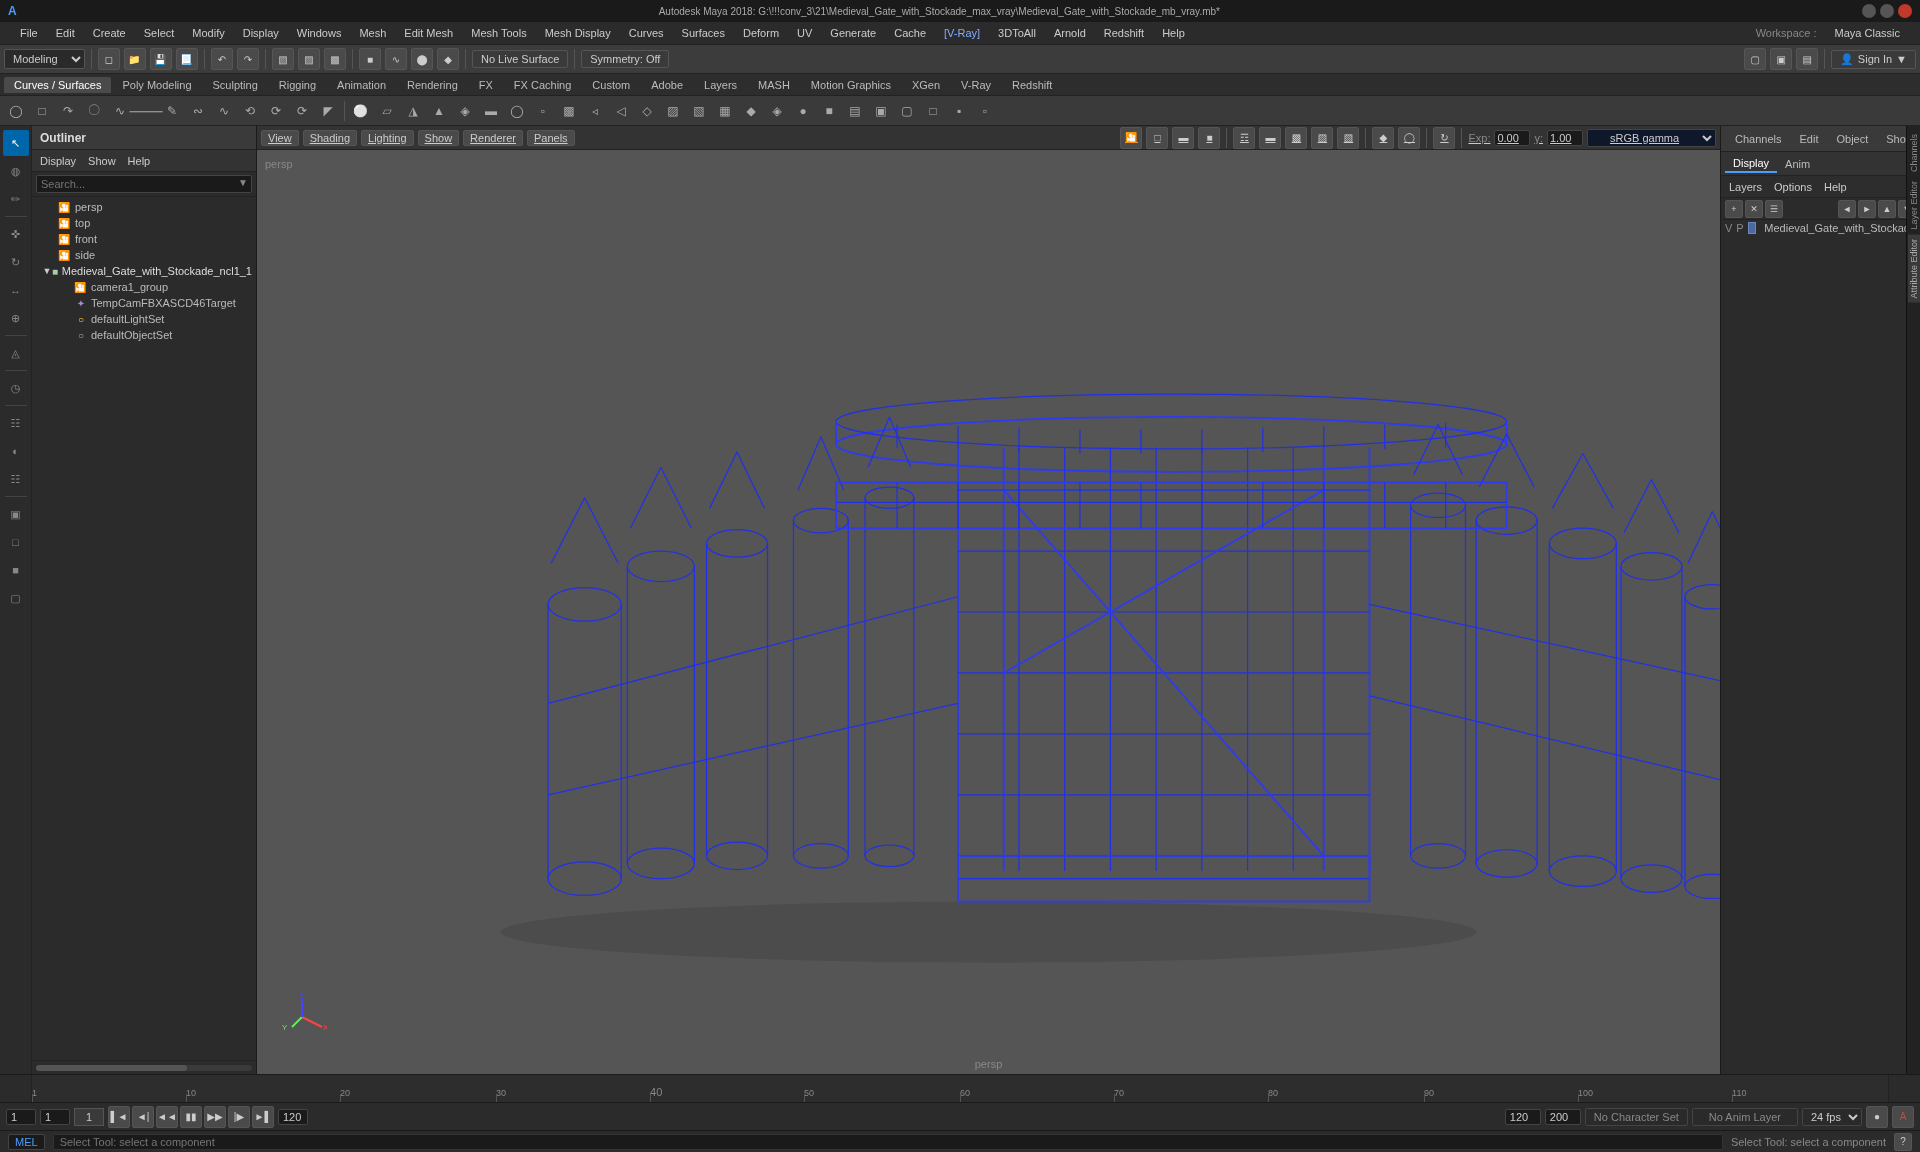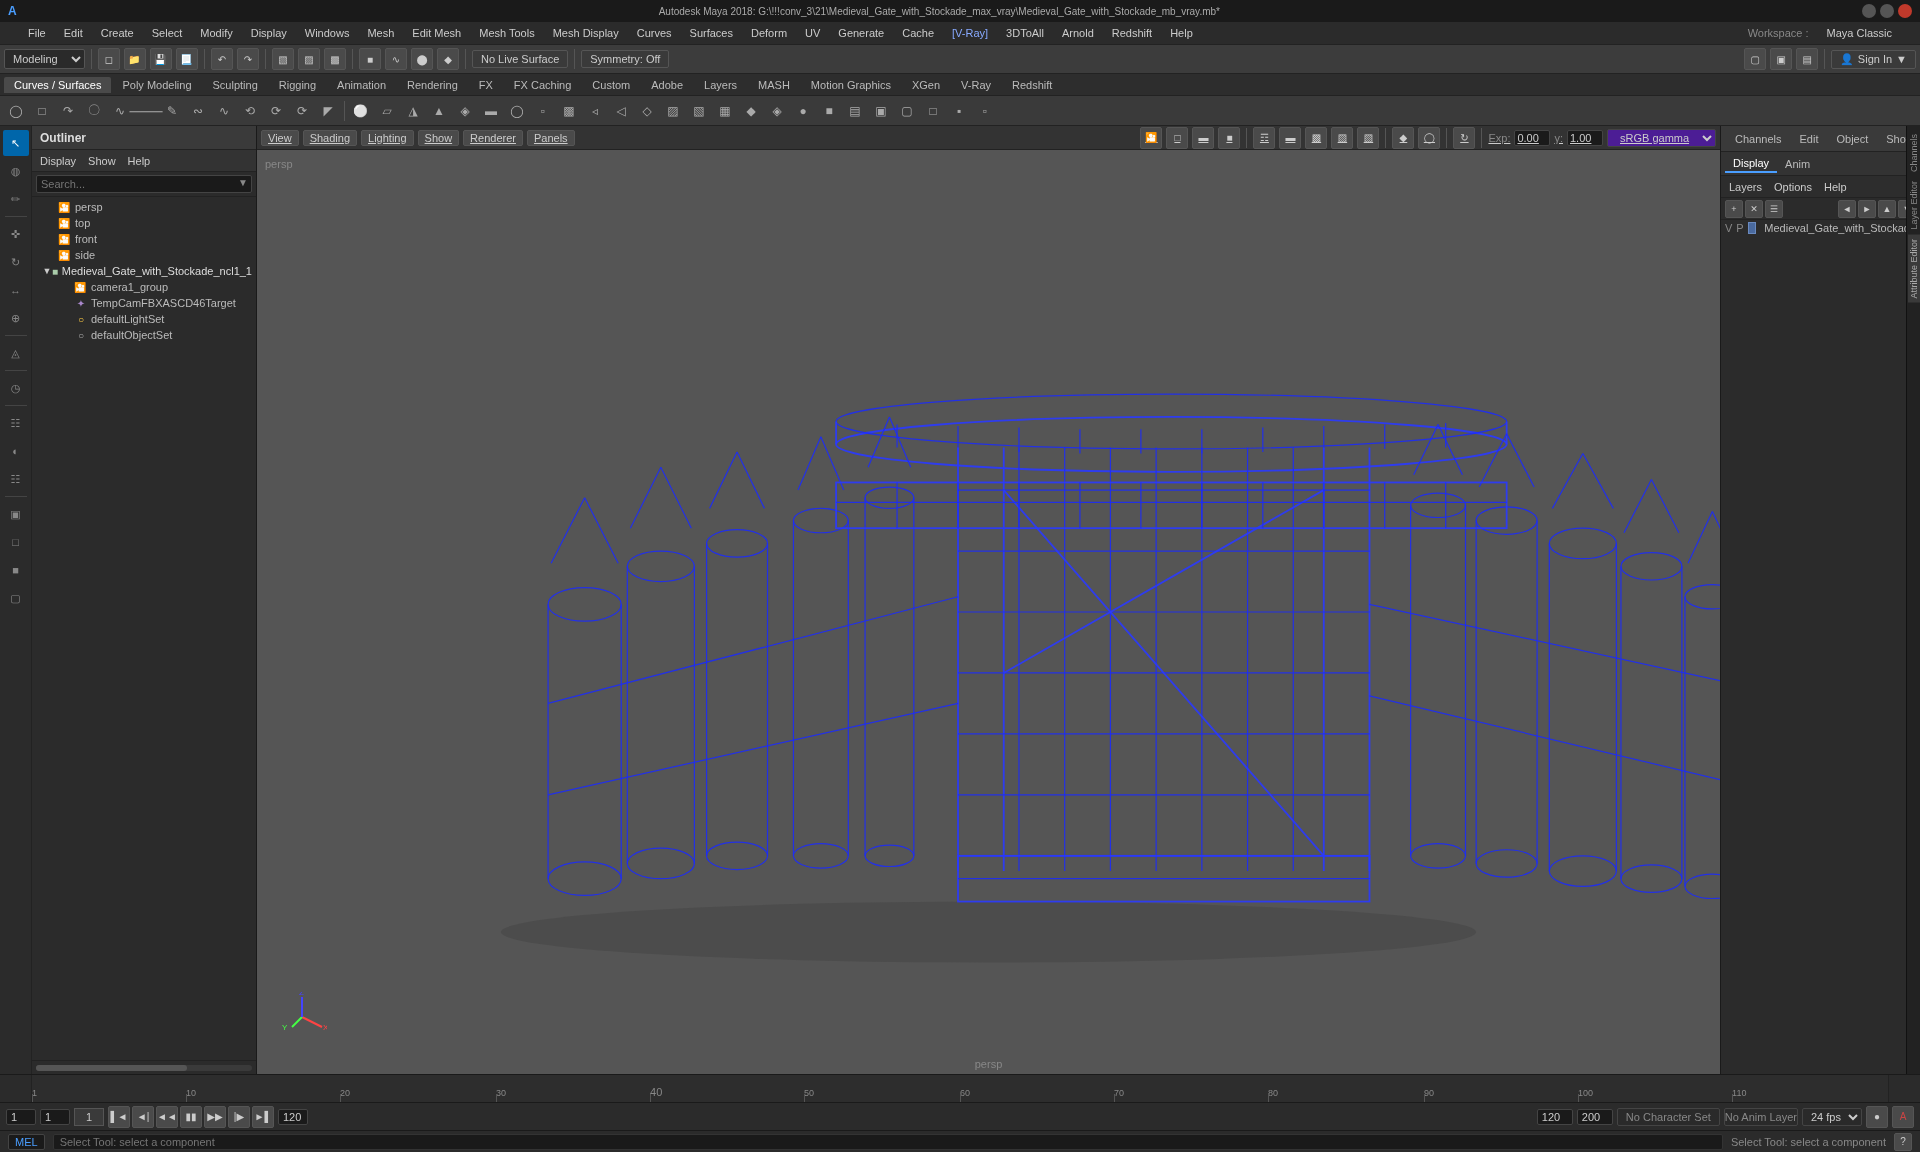--- a/index.html
+++ b/index.html
@@ -14,21 +14,21 @@
     #titlebar .title { flex: 1; text-align: center; }
     #titlebar .win-controls { display: flex; gap: 4px; }
     #titlebar .win-btn { width: 14px; height: 14px; border-radius: 50%; display: inline-block; cursor: pointer; }
     #titlebar .win-btn.min { background: #555; }
     #titlebar .win-btn.max { background: #555; }
     #titlebar .win-btn.close { background: #c0392b; }
 
     
     #menubar {
       width: 100%; height: 22px; background: #2b2b2b;
-      display: flex; align-items: center; padding: 0 20px; gap: 2px;
+      display: flex; align-items: center; padding: 0 12px; gap: 2px;
     }
     .menu-item {
       padding: 2px 8px; color: #ccc; cursor: pointer; font-size: 11px;
       border-radius: 2px;
     }
 
     
     #toolbar1 {
       width: 100%; height: 30px; background: #3c3c3c;
       display: flex; align-items: center; padding: 0 4px; gap: 4px;
@@ -509,21 +509,21 @@
       <div class="tb-btn">◆</div>
       <div class="tb-btn">◯</div>
       <div class="toolbar-sep"></div>
       <div class="tb-btn">↻</div>
       <div class="toolbar-sep"></div>
 
       <span style="color:#888;font-size:11px;">Exp:</span>
       <input type="text" value="0.00" style="width: 36px; background: rgb(26, 26, 26); border: 1px solid rgb(68, 68, 68); color: rgb(204, 204, 204); padding: 1px 2px; font-size: 11px; border-radius: 2px;">
       <span style="color:#888;font-size:11px;">γ:</span>
       <input type="text" value="1.00" style="width: 36px; background: rgb(26, 26, 26); border: 1px solid rgb(68, 68, 68); color: rgb(204, 204, 204); padding: 1px 2px; font-size: 11px; border-radius: 2px;">
-      <select style="background:#4c1d95;border:1px solid #444;color:#ccc;font-size:11px;padding:1px 8px;border-radius:2px;">
+      <select style="background:#0f172a;border:1px solid #444;color:#ccc;font-size:11px;padding:1px 18px;border-radius:2px;">
         <option>sRGB gamma</option>
         <option>Linear gamma</option>
       </select>
     </div>
 
     <div id="viewport-canvas" style="flex:1;background:#555555;position:relative;overflow:hidden;">
 
       <svg id="wire-svg" viewBox="0 0 960 600" xmlns="http://www.w3.org/2000/svg" style="position:absolute;left:0;top:0;width:100%;height:100%;">
         <defs>
           <style>
@@ -806,21 +806,21 @@
 
   <input type="text" class="bt-field" value="120" style="width: 30px;">
 
   <div style="flex:1;"></div>
 
   <input type="text" class="bt-field" value="120" style="width: 36px;">
   <input type="text" class="bt-field" value="200" style="width: 36px;">
 
   <div style="background:#2a2a2a;border:1px solid #444;padding:2px 8px;font-size:11px;color:#888;border-radius:2px;cursor:pointer;">No Character Set</div>
 
-  <div style="background:#2a2a2a;border:1px solid #444;padding:2px 0;font-size:11px;color:#888;border-radius:2px;cursor:pointer;">No Anim Layer</div>
+  <div style="background:#2a2a2a;border:1px solid #444;padding:2px 16px;font-size:11px;color:#888;border-radius:2px;cursor:pointer;">No Anim Layer</div>
 
   <select style="background:#2a2a2a;border:1px solid #444;color:#ccc;font-size:11px;padding:1px 4px;border-radius:2px;">
     <option>24 fps</option>
     <option>30 fps</option>
     <option>60 fps</option>
   </select>
 
   <div class="tb-btn">●</div>
   <div class="tb-btn" style="color:#c44;">A</div>
 </div>

